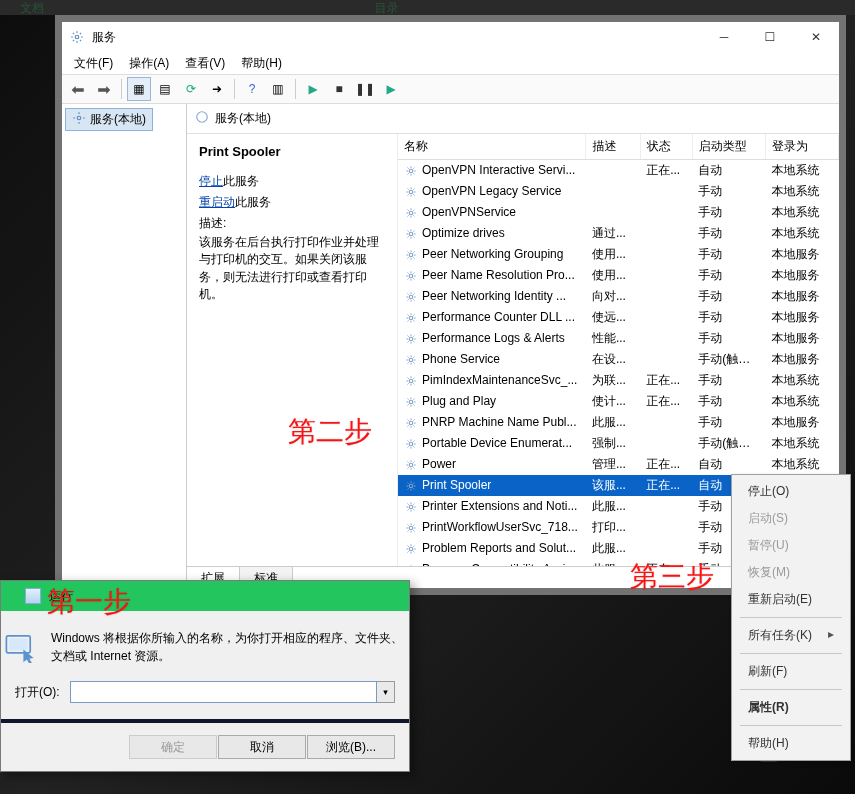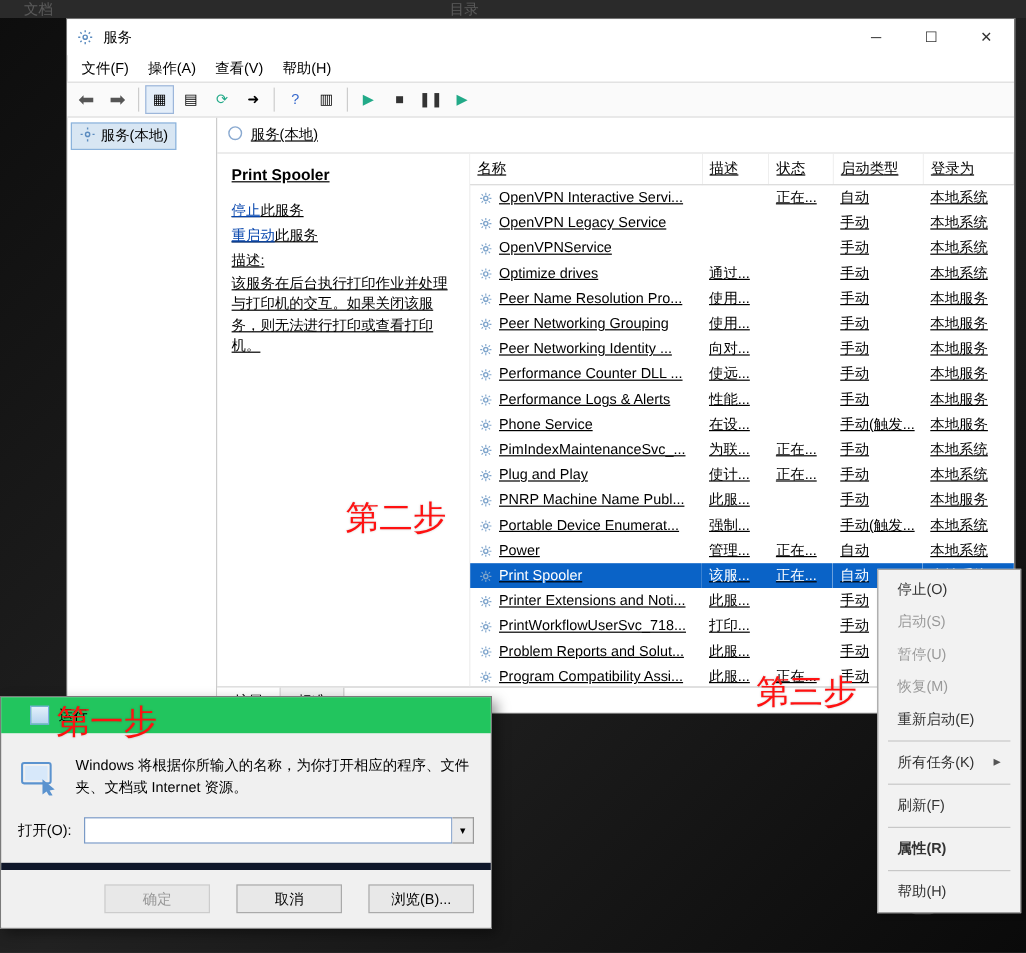--- a/index.html
+++ b/index.html
@@ -2,42 +2,42 @@
 <html><head>
 <meta charset="utf-8">
 <style>
 * { box-sizing: border-box; margin: 0; padding: 0; font-family: "Microsoft YaHei", "Segoe UI", Tahoma, sans-serif; font-size: 12px; }
 body { width: 855px; height: 794px; background: #000; position: relative; overflow: hidden; }
 
 
 .bg { position: absolute; inset: 0; background: linear-gradient(135deg,#0d0d0d,#222,#0a0a0a); }
 
 
-.topbar { position:absolute; top:0; left:0; right:0; height:15px; background:#2a2a2a; color:#e5e5e5; display:flex; }
+.topbar { position:absolute; top:0; left:0; right:0; height:15px; background:#2a2a2a; color:#22c55e; display:flex; }
 .topbar .dim { opacity:.25; padding:0 20px; }
 
 
-.svc-win { position:absolute; left:55px; top:15px; width:791px; height:580px; background:#fff; border:1px solid #737373; display:flex; flex-direction:column; }
+.svc-win { position:absolute; left:55px; top:15px; width:791px; height:580px; background:#fff; border:7px solid #737373; display:flex; flex-direction:column; }
 .titlebar { height:30px; display:flex; align-items:center; background:#fff; }
 .titlebar .icon { width:18px; height:18px; margin:0 6px; display:inline-flex; align-items:center; justify-content:center; }
 .title-text { flex:1; }
 .winbtns { display:flex; }
 .winbtn { width:46px; height:30px; display:flex; align-items:center; justify-content:center; color:#333; }
 
 .menubar { height:22px; display:flex; padding:0 6px; gap:4px; align-items:center; }
 .menubar span { padding:2px 6px; }
 
 .toolbar { height:30px; display:flex; align-items:center; padding:0 4px; gap:2px; border-top:1px solid #ddd; border-bottom:1px solid #ddd; background:#fafafa; }
 .tb-btn { width:24px; height:24px; border:1px solid transparent; display:flex; align-items:center; justify-content:center; }
 .tb-btn.boxed { border:1px solid #9cb6da; background:#e4eef9; }
 .tb-sep { width:1px; height:20px; background:#ccc; margin:0 3px; }
 .play{color:#2a8;}  .stop{color:#333;} .pause{color:#333;} .fwd{color:#2a8;}
 .arrow{color:#555;font-size:16px;}
 
-.svc-body { flex:1; display:flex; overflow:hidden;text-decoration:underline; }
+.svc-body { flex:1; display:flex; overflow:hidden; }
 .leftcol { width:125px; border-right:1px solid #ccc; padding:4px 3px; }
 .leftcol .node { display:inline-flex; align-items:center; gap:4px; border:1px solid #8cb3dc; background:#d8e6f3; padding:2px 6px; }
 .rightpane { flex:1; display:flex; flex-direction:column; }
 .rp-header { border-bottom:1px solid #e0e0e0; padding:6px 8px; display:flex; align-items:center; gap:6px; }
 .rp-split { flex:1; display:flex; overflow:hidden; position:relative; }
 .detail { width:210px; padding:10px 12px 4px 12px; }
 .detail .svc-name { font-weight:bold; font-size:13px; margin-bottom:14px; }
 .detail .lnk { color:#0645ad; text-decoration:underline; cursor:pointer; }
 .detail .row { margin-bottom:4px; }
 .detail .desc-h { }
@@ -58,29 +58,29 @@
 
 .ctxmenu { position:absolute; left:731px; top:474px; width:120px; background:#f2f2f2; border:1px solid #a0a0a0; box-shadow:2px 2px 4px rgba(0,0,0,.25); padding:3px 2px; z-index:50; }
 .ctxmenu .mi { padding:5px 14px; color:#333; }
 .ctxmenu .mi.dis { color:#9a9a9a; }
 .ctxmenu .sep { height:1px; background:#c8c8c8; margin:4px 6px; }
 .ctxmenu .arrow-r::after { content:"▸"; float:right; color:#555; }
 
 
 .run-dlg { position:absolute; left:0; top:580px; width:410px; background:#f0f0f0; border:1px solid #7a7a7a; box-shadow:4px 4px 10px rgba(0,0,0,.4); }
 .run-title { height:30px; background:#22c55e; display:flex; align-items:center; gap:8px; padding:0 24px; }
-.run-body { padding:18px 14px 10px; display:flex; gap:14px; }
+.run-body { padding:18px 2px 10px; display:flex; gap:14px; }
 .run-icon { width:34px; height:34px; }
 .run-text { flex:1; line-height:1.5; }
 .run-input-row { padding:6px 14px 16px; display:flex; align-items:center; gap:10px; }
 .run-input-row label { }
 .run-input-row .combo { flex:1; display:flex; }
 .run-input-row input { flex:1; height:22px; border:1px solid #7a9ac6; padding:0 4px; }
 .run-input-row .dd { width:18px; height:22px; border:1px solid #999; border-left:none; background:#eaeaea; display:flex; align-items:center; justify-content:center; font-size:9px; }
-.run-btns { padding:12px 14px; background:#f0f0f0; border-top:6px solid #0f172a; display:flex; justify-content:flex-end; gap:22px; }
+.run-btns { padding:12px 14px; background:#f0f0f0; border-top:4px solid #0f172a; display:flex; justify-content:flex-end; gap:1px; }
 .run-btns button { width:88px; height:24px; border:1px solid #aaa; background:#e8e8e8; }
 .run-btns button:first-child { color:#999; border-color:#ccc; }
 
 
 .step { position:absolute; color:#f11; font-size:28px; font-weight:500; text-shadow:0 0 2px rgba(0,0,0,.2); z-index:60; }
 .step1 { left:47px; top:583px; }
 .step2 { left:267px; top:413px;margin-left:21px; }
 .step3 { left:630px; top:558px; }
 
 
@@ -219,31 +219,31 @@
                       </svg></span>Optimize drives</td>
                   <td>通过...</td>
                   <td></td>
                   <td>手动</td>
                   <td>本地系统</td>
                 </tr>
                 <tr>
                   <td><span class="svc-icon"><svg viewBox="0 0 24 24" width="14" height="14">
                         <circle cx="12" cy="12" r="3" fill="none" stroke="#7fa5cc" stroke-width="2"></circle>
                         <path d="M12 4v3M12 17v3M4 12h3M17 12h3M6 6l2 2M16 16l2 2M18 6l-2 2M8 16l-2 2" stroke="#7fa5cc" stroke-width="1.6"></path>
+                      </svg></span>Peer Networking Grouping</td>
+                  <td>使用...</td>
+                  <td></td>
+                  <td>手动</td>
+                  <td>本地服务</td>
+                </tr>
+                <tr>
+                  <td><span class="svc-icon"><svg viewBox="0 0 24 24" width="14" height="14">
+                        <circle cx="12" cy="12" r="3" fill="none" stroke="#7fa5cc" stroke-width="2"></circle>
+                        <path d="M12 4v3M12 17v3M4 12h3M17 12h3M6 6l2 2M16 16l2 2M18 6l-2 2M8 16l-2 2" stroke="#7fa5cc" stroke-width="1.6"></path>
                       </svg></span>Peer Name Resolution Pro...</td>
-                  <td>使用...</td>
-                  <td></td>
-                  <td>手动</td>
-                  <td>本地服务</td>
-                </tr>
-                <tr>
-                  <td><span class="svc-icon"><svg viewBox="0 0 24 24" width="14" height="14">
-                        <circle cx="12" cy="12" r="3" fill="none" stroke="#7fa5cc" stroke-width="2"></circle>
-                        <path d="M12 4v3M12 17v3M4 12h3M17 12h3M6 6l2 2M16 16l2 2M18 6l-2 2M8 16l-2 2" stroke="#7fa5cc" stroke-width="1.6"></path>
-                      </svg></span>Peer Networking Grouping</td>
                   <td>使用...</td>
                   <td></td>
                   <td>手动</td>
                   <td>本地服务</td>
                 </tr>
                 <tr>
                   <td><span class="svc-icon"><svg viewBox="0 0 24 24" width="14" height="14">
                         <circle cx="12" cy="12" r="3" fill="none" stroke="#7fa5cc" stroke-width="2"></circle>
                         <path d="M12 4v3M12 17v3M4 12h3M17 12h3M6 6l2 2M16 16l2 2M18 6l-2 2M8 16l-2 2" stroke="#7fa5cc" stroke-width="1.6"></path>
                       </svg></span>Peer Networking Identity ...</td>

